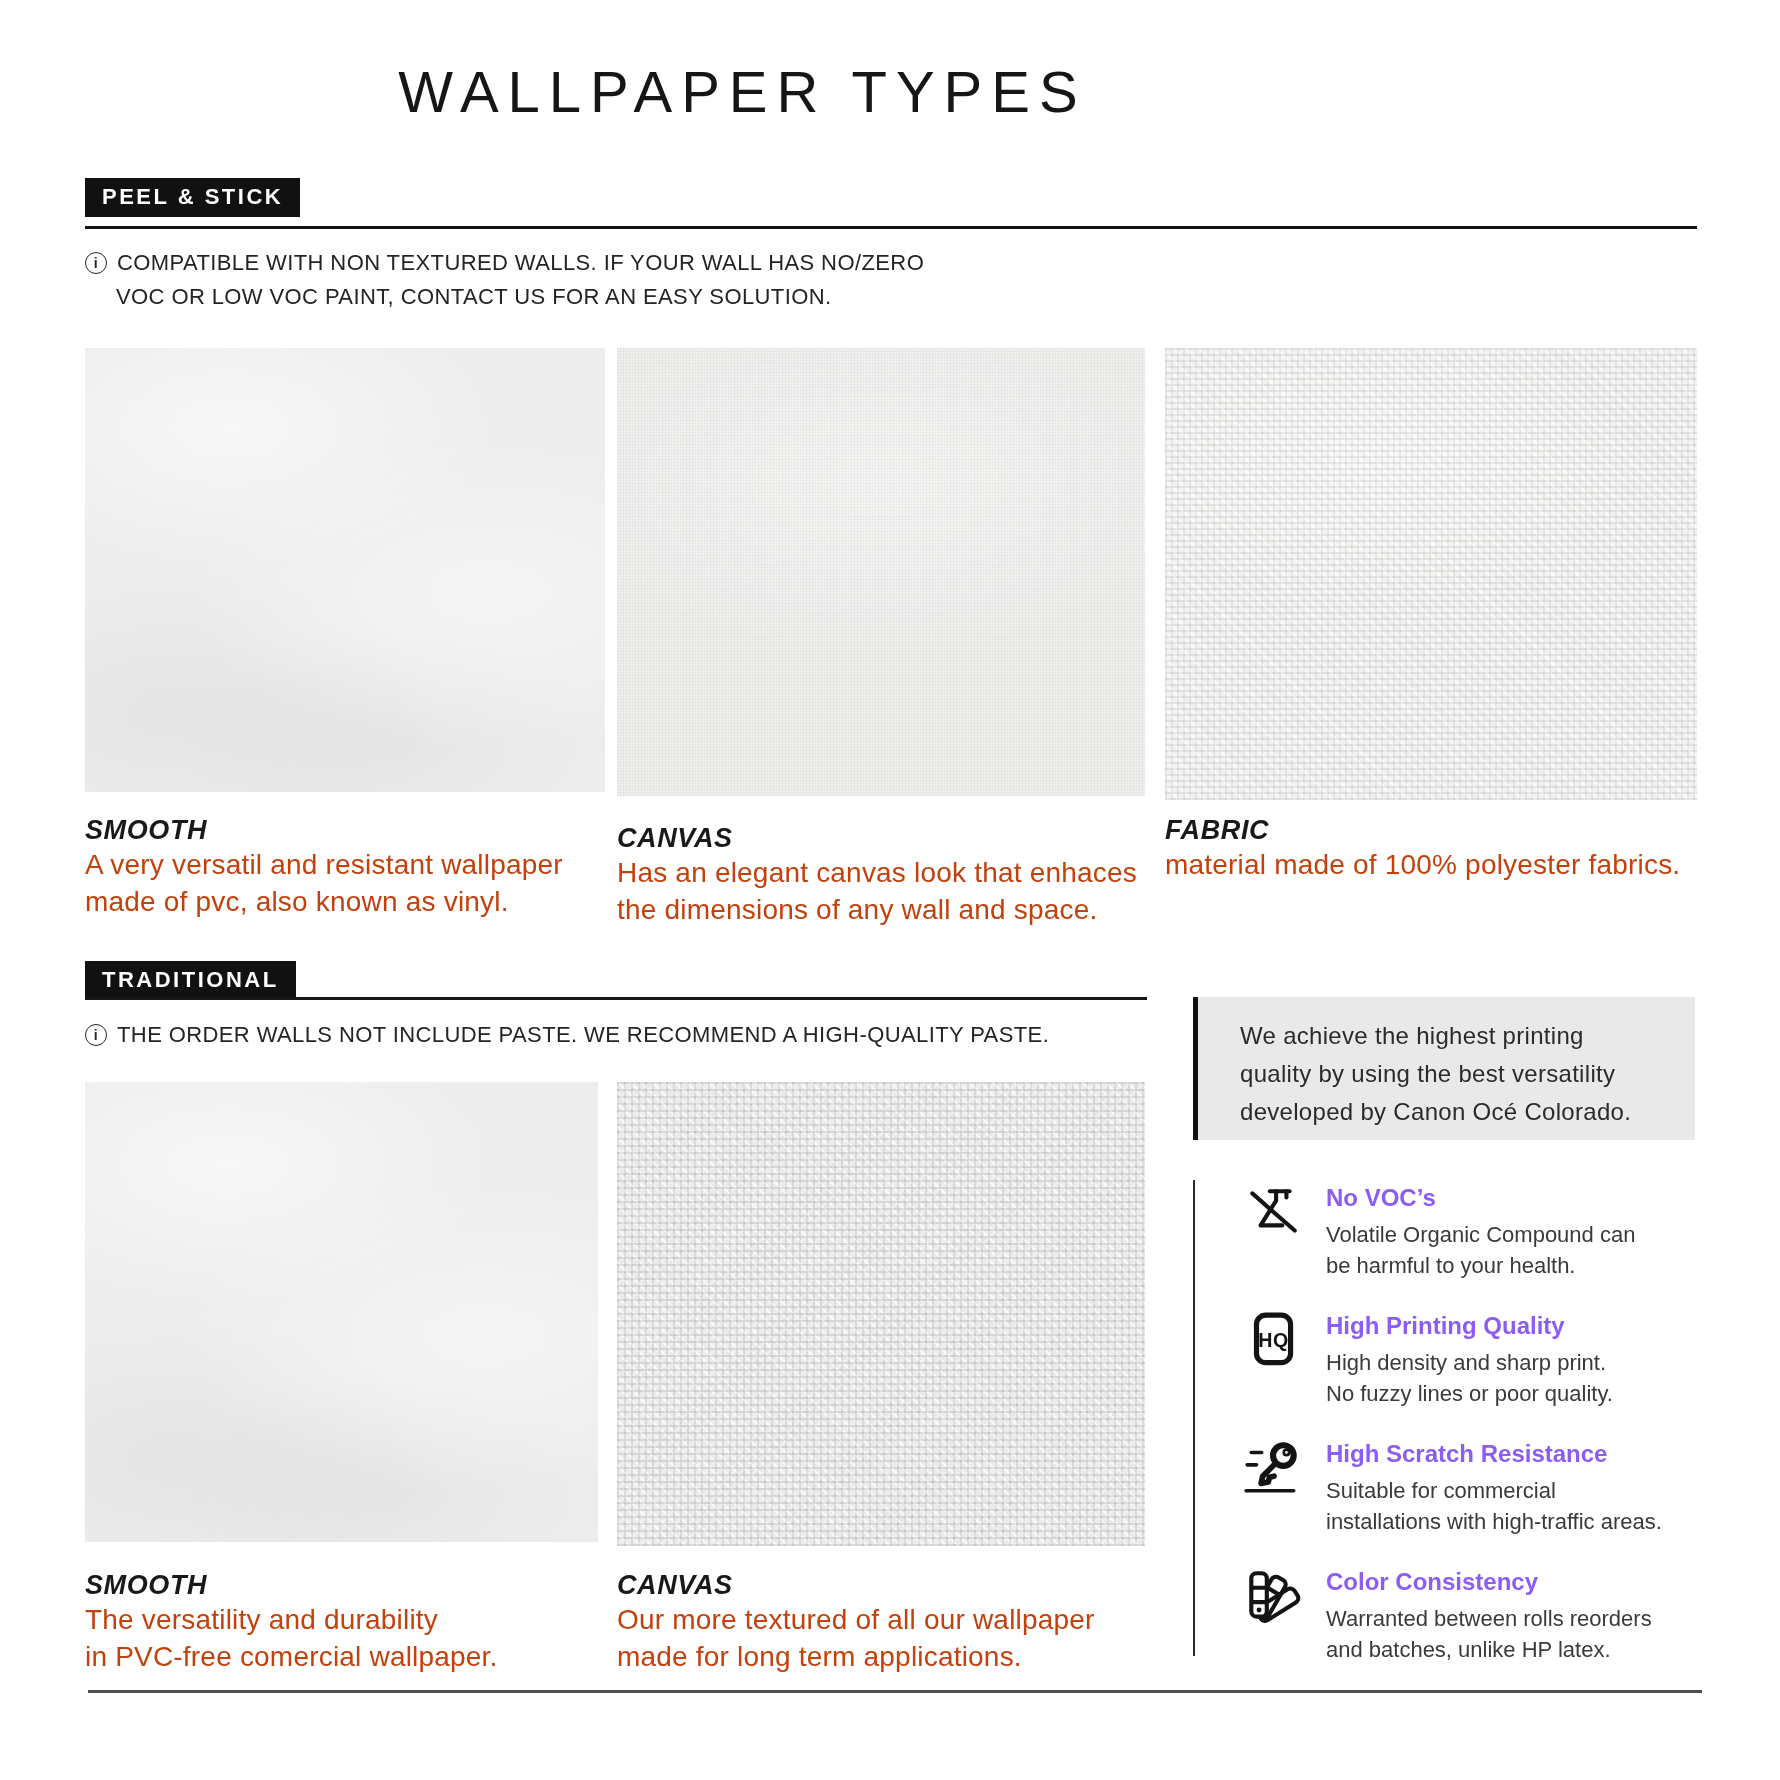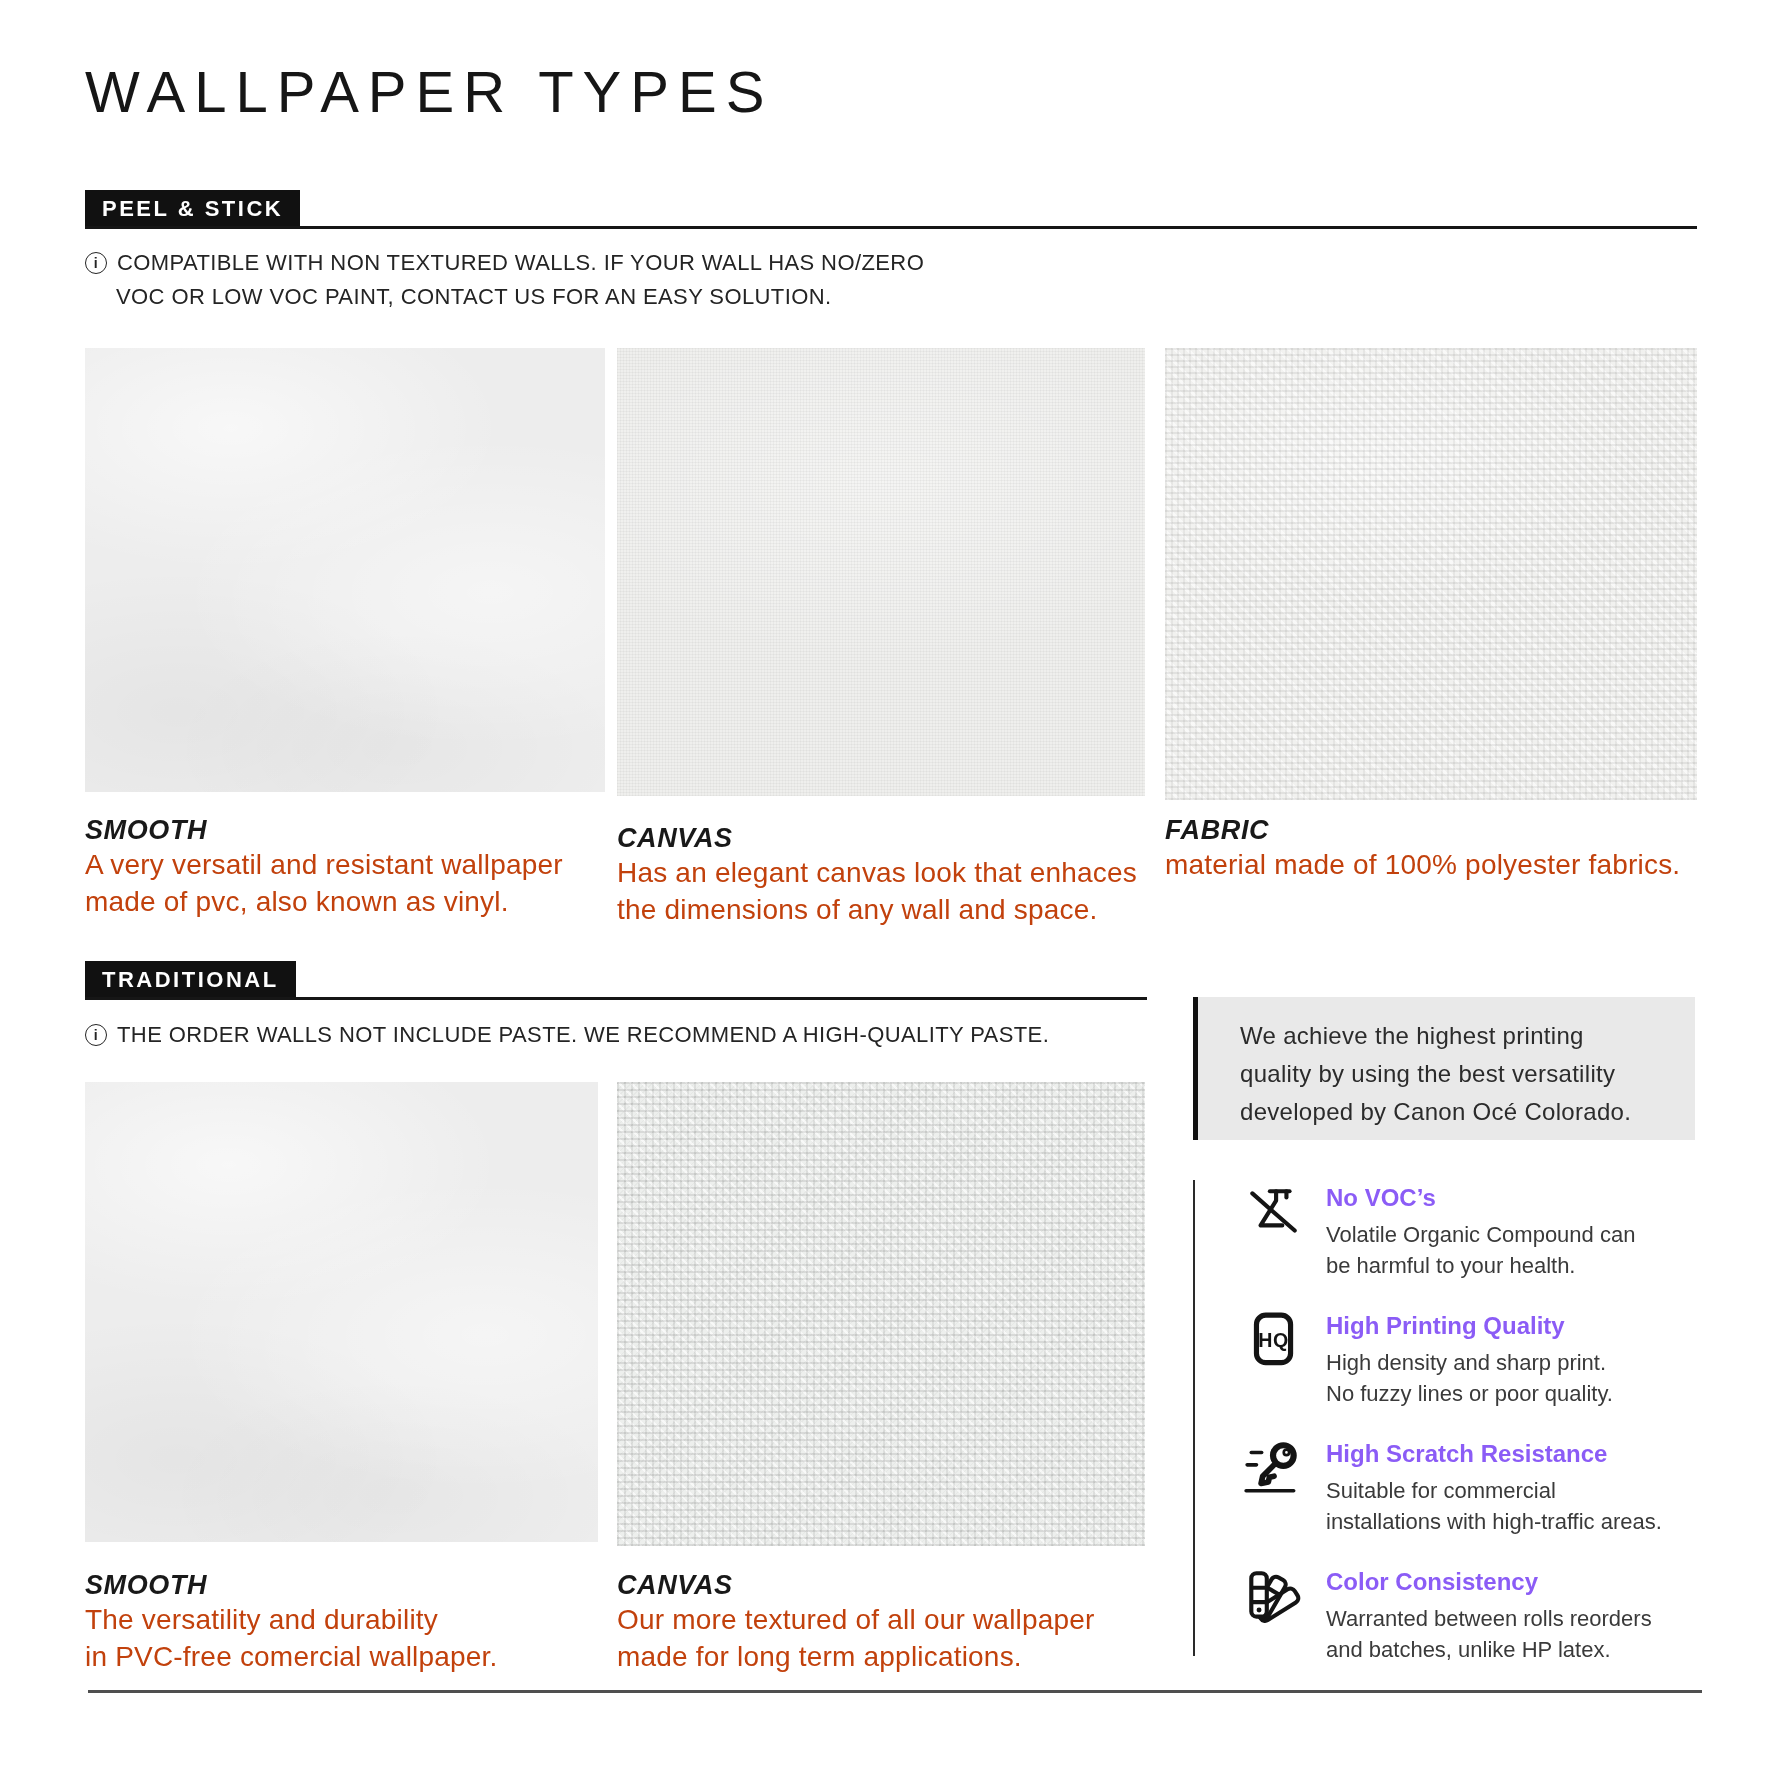--- a/index.html
+++ b/index.html
@@ -2,21 +2,21 @@
 <html><head>
 <meta charset="utf-8">
 <style>
   html,body{margin:0;padding:0;background:#ffffff;}
   .page{
     position:relative;width:1780px;height:1780px;background:#ffffff;
     font-family:"Liberation Sans", sans-serif;color:#1f1f1f;overflow:hidden;
   }
   .main-title{
     position:absolute;left:85px;top:58px;width:1315px;margin:0;
-    text-align:left;font-size:58px;font-weight:500;letter-spacing:9px;color:#161616;
+    text-align:center;font-size:58px;font-weight:500;letter-spacing:9px;color:#161616;
   }
   .section-badge{
     position:absolute;left:85px;background:#111111;color:#ffffff;
     font-size:22px;font-weight:700;letter-spacing:2.5px;
     padding:6px 17px 7px 17px;white-space:nowrap;
   }
   .section-rule{position:absolute;height:3px;background:#161616;}
   .note{position:absolute;font-size:22px;letter-spacing:0.4px;color:#242424;line-height:34px;}
   .note-line{display:flex;align-items:center;white-space:nowrap;}
   .note-line.indent{padding-left:31px;}
@@ -73,21 +73,21 @@
   .feature-desc{font-size:22px;line-height:31px;color:#3a3a3a;}
   .footer-rule{position:absolute;left:88px;top:1690px;width:1614px;height:3px;background:#4f4f4f;}
 </style>
 </head>
 <body>
 
 <div class="page">
 
   <h1 class="main-title">WALLPAPER TYPES</h1>
 
-  <div class="section-badge" style="top:190px">PEEL &amp; STICK</div>
+  <div class="section-badge" style="top:178px">PEEL &amp; STICK</div>
   <div class="section-rule" style="left:85px;top:226px;width:1612px"></div>
 
   <div class="note" style="left:85px;top:246px">
     <div class="note-line">
       <span class="info-icon">i</span>
       <span>COMPATIBLE WITH NON TEXTURED WALLS. IF YOUR WALL HAS NO/ZERO</span>
     </div>
     <div class="note-line indent">
       <span>VOC OR LOW VOC PAINT, CONTACT US FOR AN EASY SOLUTION.</span>
     </div>

